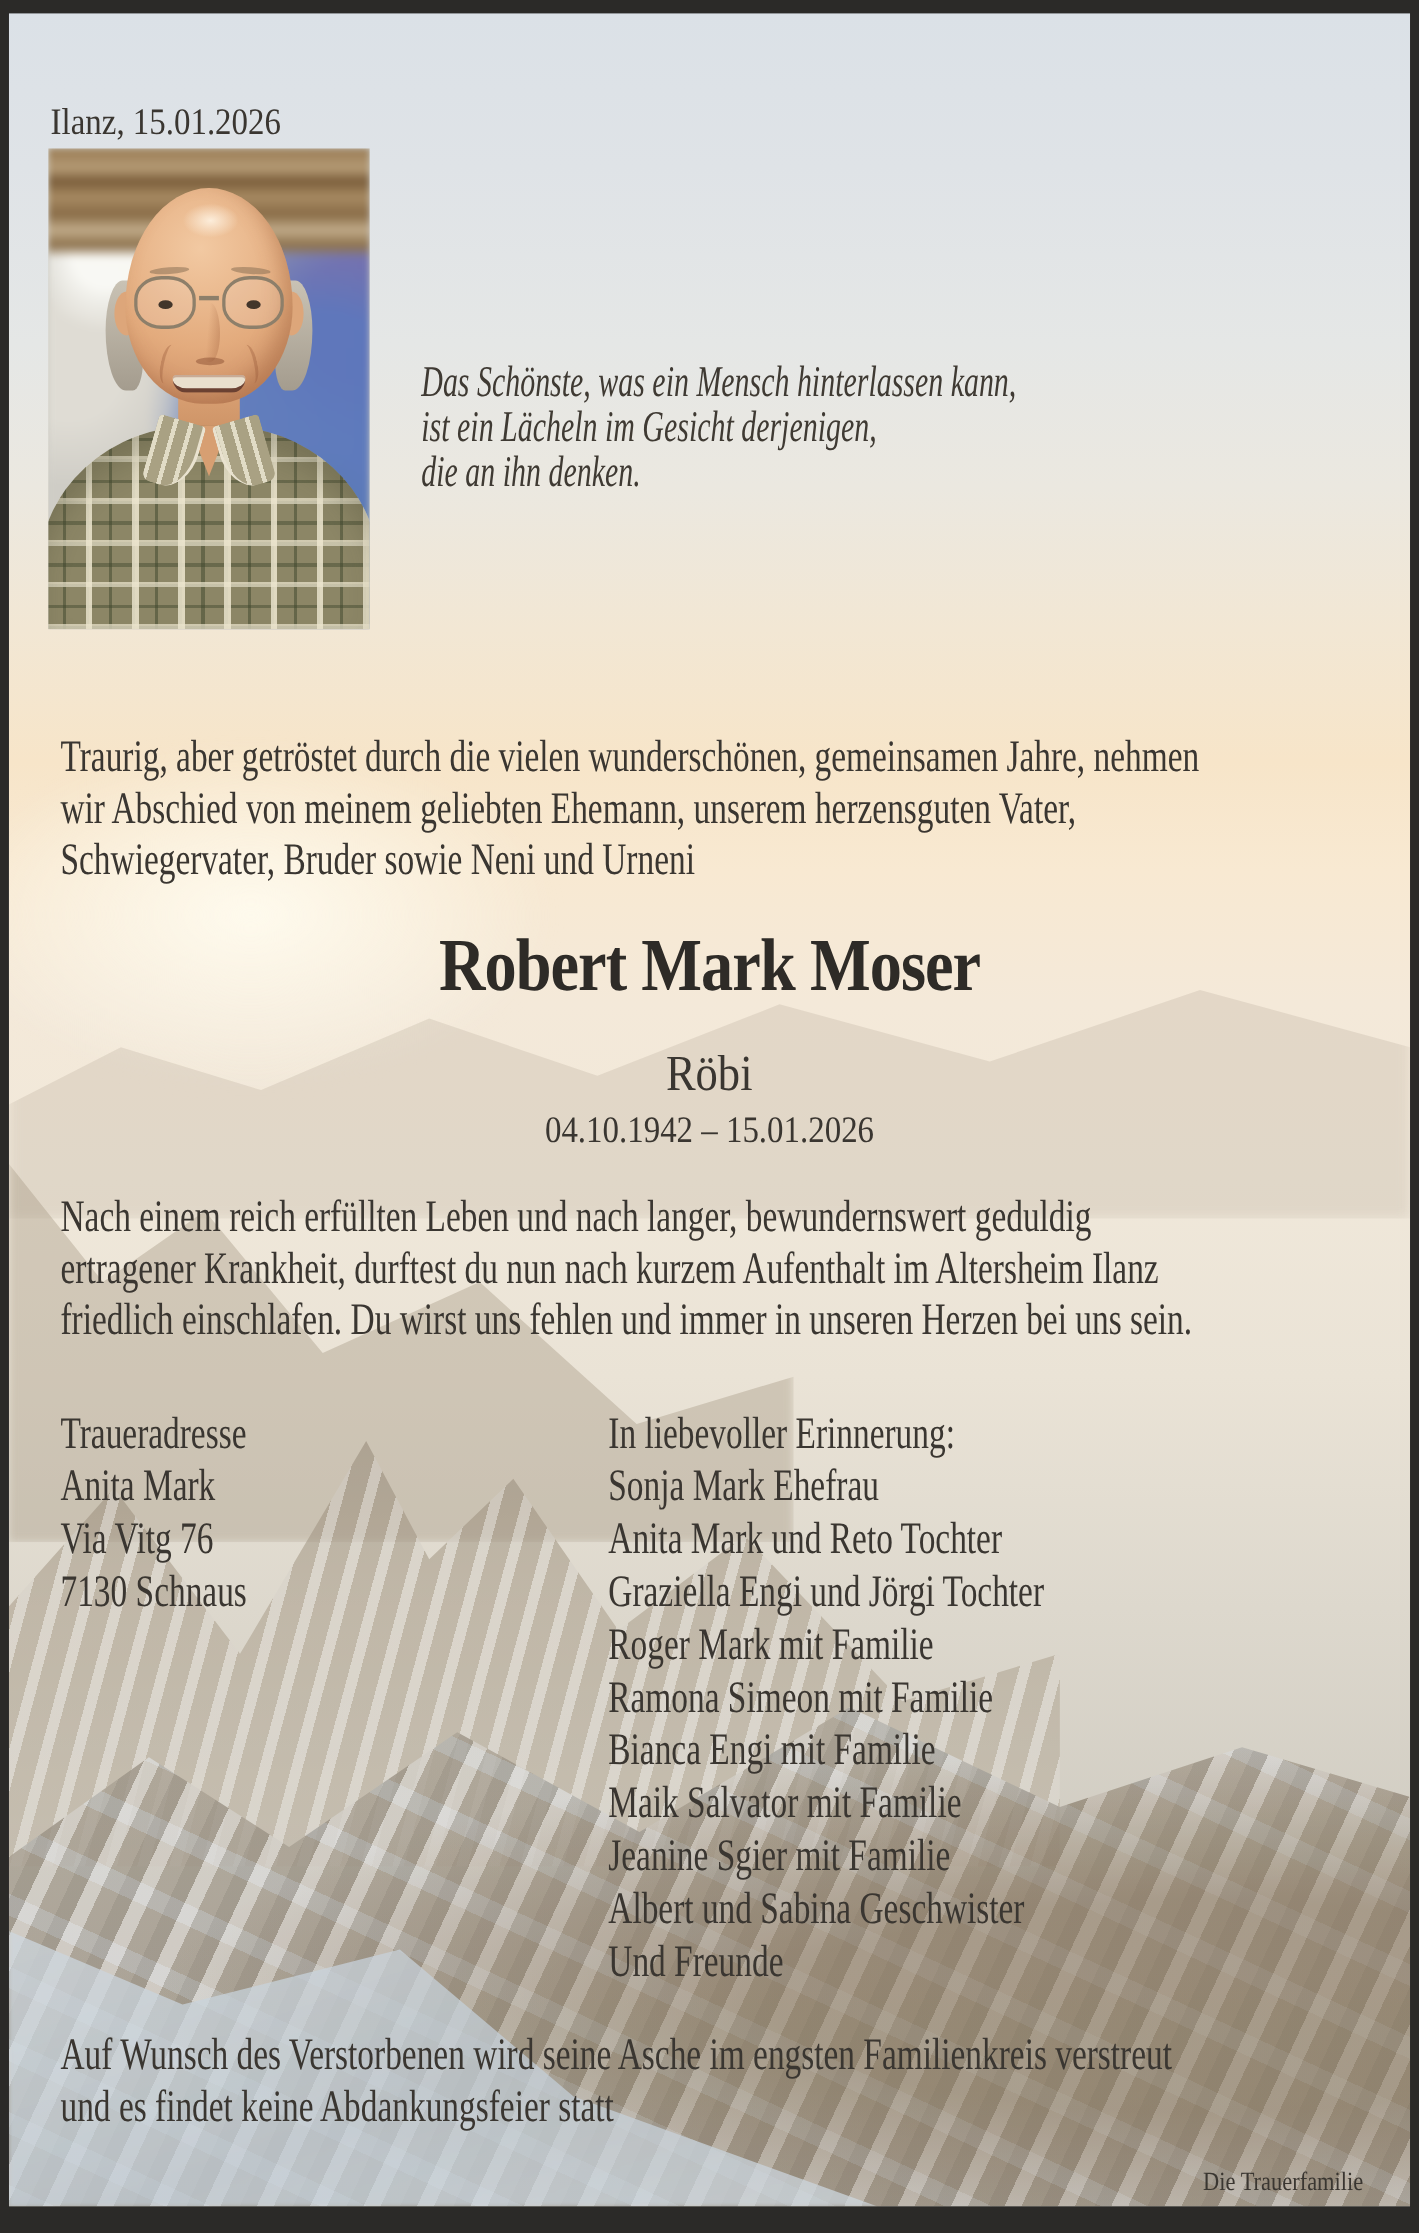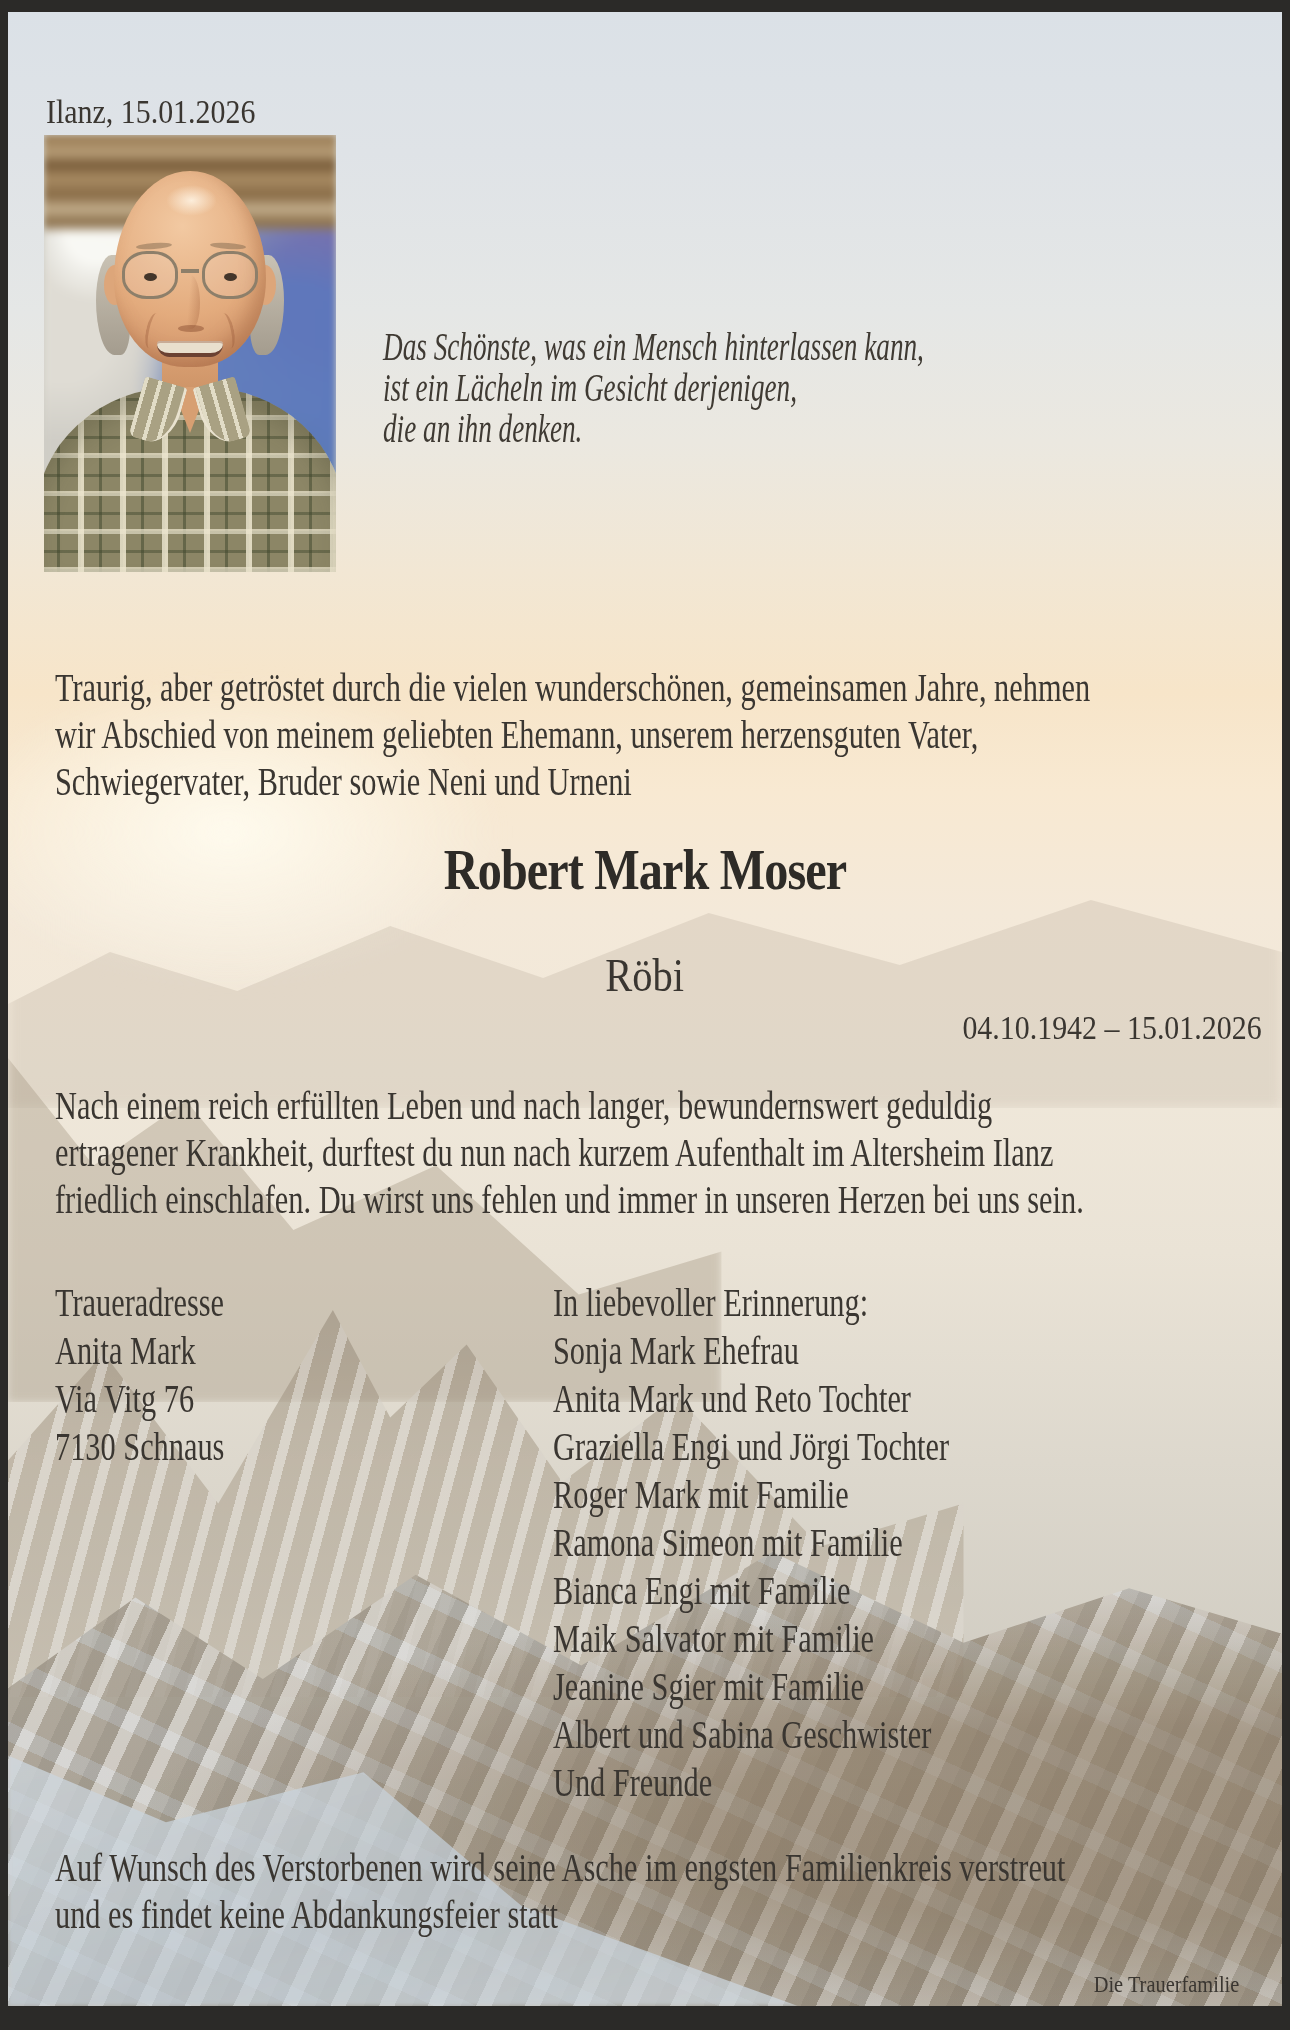--- a/index.html
+++ b/index.html
@@ -56,25 +56,25 @@
   .quote { left:375px; top:275px; font-size:40px; line-height:41px; font-style:italic; color:#3f3a33; }
   .quote .tline { transform:scaleX(.68); }
 
   .para { font-size:41px; line-height:47px; }
   .p-intro   { left:47px; top:613px; }
   .p-obit    { left:47px; top:1031px; }
   .p-closing { left:47px; top:1793px; }
 
   .centerline { left:0; width:1274px; text-align:center; }
   .centerline > span { display:inline-block; white-space:nowrap; transform-origin:center; }
-  .name     { top:787px; font-size:56px; font-weight:bold; color:#2e2b27; letter-spacing:-1px;font-family:Liberation Serif, serif; }
+  .name     { top:787px; font-size:68px; font-weight:bold; color:#2e2b27; letter-spacing:-1px;font-family:Liberation Serif, serif; }
   .name > span { transform:scaleX(.86); }
   .nickname { top:898px; font-size:46px; }
   .nickname > span { transform:scaleX(.88); }
-  .dates    { top:958px; font-size:34px;text-align:right; }
+  .dates    { top:958px; font-size:34px; }
   .dates > span { transform:scaleX(.88); }
 
   .col { font-size:41px; line-height:48px; }
   .col-address { left:47px; top:1227px; }
   .col-names   { left:545px; top:1227px; }
 
   .signature { right:43px; top:1920px; font-size:24px; }
   .signature span { display:inline-block; white-space:nowrap; transform:scaleX(.85); transform-origin:100% 50%; }
 
   

